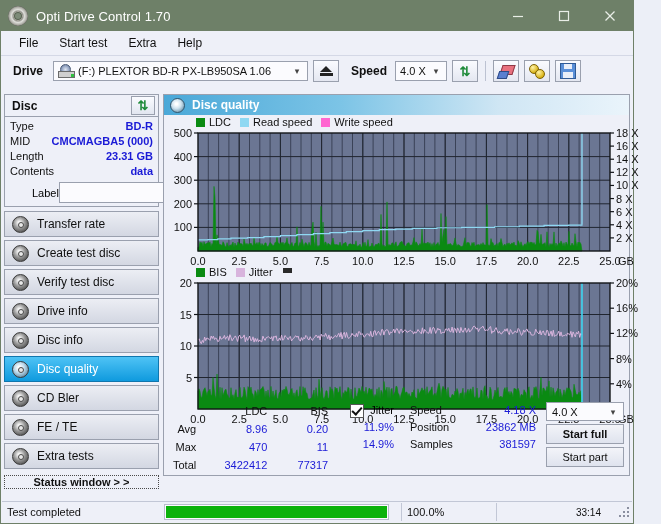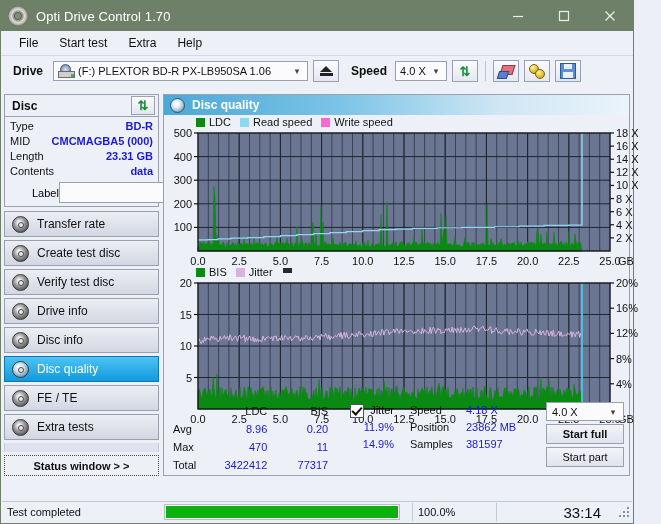--- a/index.html
+++ b/index.html
@@ -149,47 +149,47 @@
   .legend{position:absolute;display:flex;align-items:center;gap:4px;font-size:11px;color:#111;}
   .legend .sw{width:9px;height:9px;display:inline-block;}
   .chart-svg{display:block;}
   
   .stats{
     height:76px;display:flex;padding:3px 5px 0 5px;box-sizing:border-box;font-size:11px;position:relative;
   }
   .stat-tbl{border-collapse:collapse;font-size:11px;}
   .stat-tbl td,.stat-tbl th{padding:0 4px;line-height:17px;font-weight:normal;}
   .stat-tbl th{color:#101010;text-align:right;}
-  .stat-tbl td.k{color:#101010;text-align:left;}
+  .stat-tbl td.k{color:#101010;text-align:right;}
   .stat-tbl td.v{color:#1a1ad6;text-align:right;}
   .jitter-col{margin-left:18px;}
   .jit-head{display:flex;align-items:center;gap:6px;line-height:17px;}
   .chk{width:12px;height:12px;border:1px solid #555;background:#fff;display:inline-block;position:relative;}
   .chk:after{content:"";position:absolute;left:3px;top:0px;width:4px;height:8px;border:solid #111;border-width:0 2px 2px 0;transform:rotate(42deg);}
   .jit-val{color:#1a1ad6;text-align:right;line-height:17px;}
   .sp-col{margin-left:16px;}
   .sp-row{display:flex;line-height:17px;}
   .sp-row .k{width:56px;color:#101010;}
-  .sp-row .v{color:#1a1ad6;width:70px;}
+  .sp-row .v{color:#1a1ad6;width:70px;text-align:right;}
   .act-col{margin-left:10px;display:flex;flex-direction:column;gap:3px;}
   .act-combo{width:78px;height:19px;}
   .act-btn{width:78px;height:20px;border:1px solid #9aa0ae;background:linear-gradient(#f3f4f9,#dfe3ee);
     display:flex;align-items:center;justify-content:center;font-size:11px;color:#101010;box-sizing:border-box;}
   .act-btn.bold{font-weight:bold;}
   
   .statusbar{
     position:absolute;left:1px;right:1px;bottom:1px;height:20px;
     display:flex;align-items:center;background:#eef0f8;border-top:1px solid #c2c7d6;gap:12px;
   }
   .sb-cell{height:18px;display:flex;align-items:center;padding:0 5px;box-sizing:border-box;}
   .sb-text{width:150px;font-size:11px;color:#101010;}
   .sb-prog{flex:1;border:1px solid #b8bdcc;background:#fbfbfe;height:16px;padding:1px;box-sizing:border-box;}
   .sb-prog .bar{height:100%;background:#0bb20b;}
   .sb-pct{width:72px;border-left:1px solid #c2c7d6;font-size:11px;color:#101010;}
-  .sb-time{width:110px;border-left:1px solid #c2c7d6;font-size:15px;color:#101010;justify-content:flex-end;}
+  .sb-time{width:110px;border-left:1px solid #c2c7d6;font-size:10px;color:#101010;justify-content:flex-end;margin-left:11px;}
   .grip{width:12px;height:12px;margin-right:2px;background:
      radial-gradient(circle 1px at 2px 10px,#8a8fa0 99%,transparent),
      radial-gradient(circle 1px at 6px 10px,#8a8fa0 99%,transparent),
      radial-gradient(circle 1px at 10px 10px,#8a8fa0 99%,transparent),
      radial-gradient(circle 1px at 6px 6px,#8a8fa0 99%,transparent),
      radial-gradient(circle 1px at 10px 6px,#8a8fa0 99%,transparent),
      radial-gradient(circle 1px at 10px 2px,#8a8fa0 99%,transparent);}
 </style>
 </head>
 <body>
@@ -324,20 +324,24 @@
           <span class="nav-ico"></span>
           <span>Drive info</span>
         </div>
         <div class="navbtn">
           <span class="nav-ico"></span>
           <span>Disc info</span>
         </div>
         <div class="navbtn active">
           <span class="nav-ico"></span>
           <span>Disc quality</span>
+        </div>
+        <div class="navbtn">
+          <span class="nav-ico"></span>
+          <span>CD Bler</span>
         </div>
         <div class="navbtn">
           <span class="nav-ico"></span>
           <span>FE / TE</span>
         </div>
         <div class="navbtn">
           <span class="nav-ico"></span>
           <span>Extra tests</span>
         </div>
       </div>

